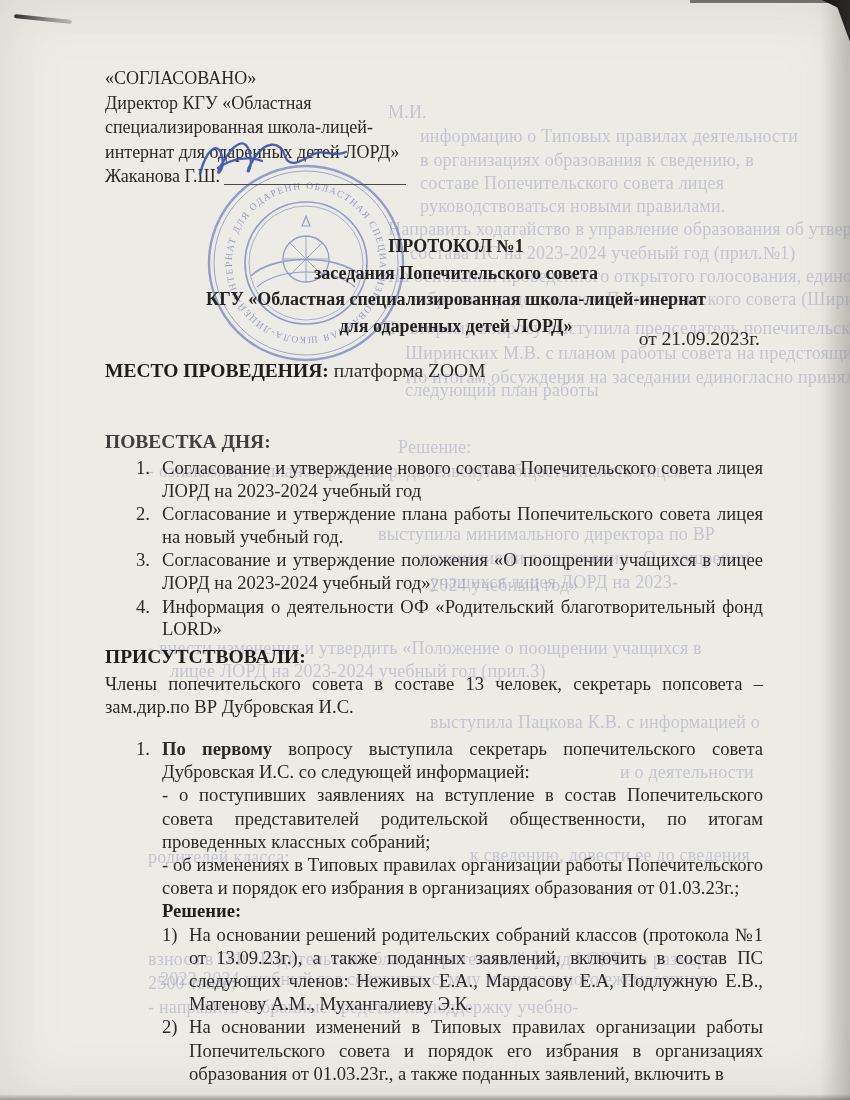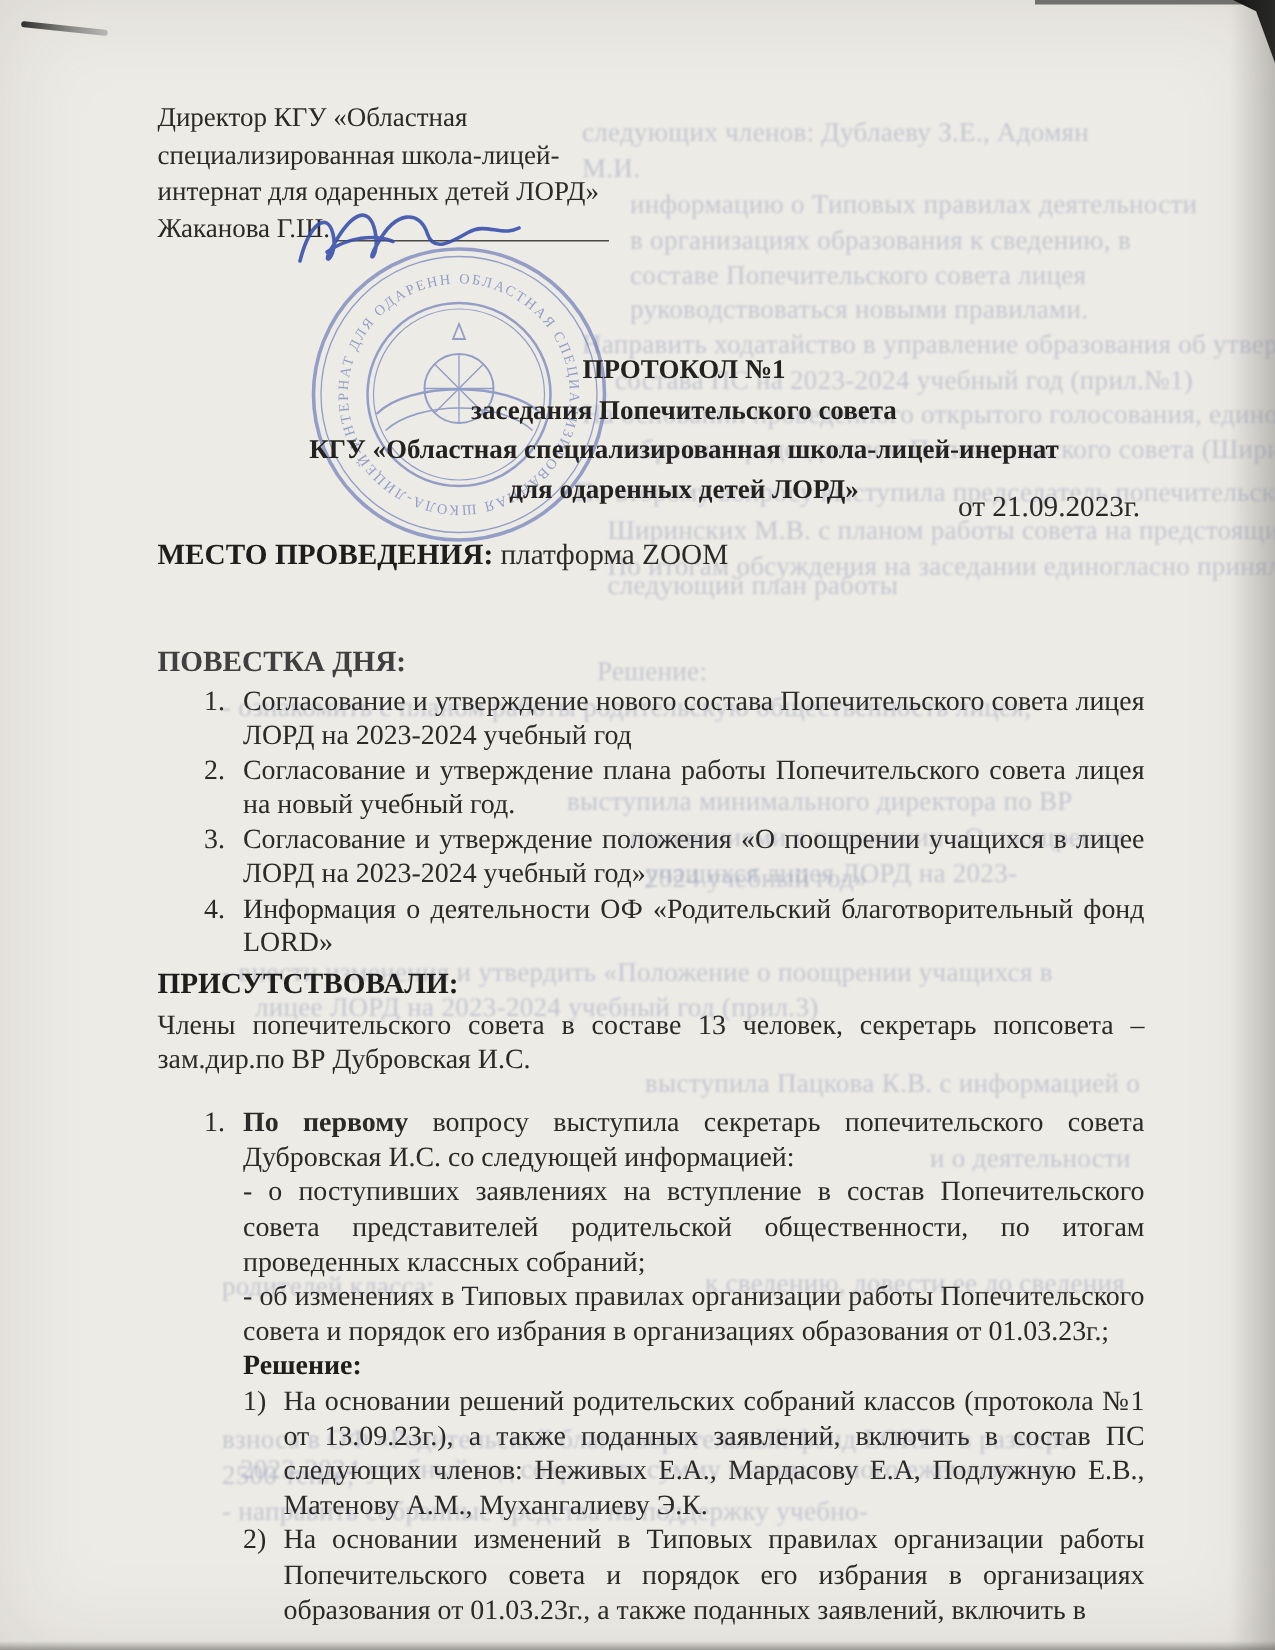--- a/index.html
+++ b/index.html
@@ -58,21 +58,20 @@
   .decision-list{position:relative;margin:0;padding:0;list-style:none;}
   .decision-li{position:relative;padding-left:84px;margin:0;}
   .decision-li .li-num{left:57px;}
 </style>
 </head>
 <body>
 
 <div class="page">
 
   <div class="bleed-layer">
-    <div class="bleed-line" style="left: 388px; top: 78px;">следующих членов: Дублаеву З.Е., Адомян</div>
       <div class="bleed-line" style="left: 388px; top: 102px;">М.И.</div>
       <div class="bleed-line" style="left: 420px; top: 126px;">информацию о Типовых правилах деятельности</div>
       <div class="bleed-line" style="left: 420px; top: 150px;">в организациях образования к сведению, в</div>
       <div class="bleed-line" style="left: 420px; top: 173px;">составе Попечительского совета лицея</div>
       <div class="bleed-line" style="left: 420px; top: 196px;">руководствоваться новыми правилами.</div>
       <div class="bleed-line" style="left: 388px; top: 219px;">Направить ходатайство в управление образования об утверждении</div>
       <div class="bleed-line" style="left: 410px; top: 243px;">состава ПС на 2023-2024 учебный год (прил.№1)</div>
       <div class="bleed-line" style="left: 388px; top: 266px;">На основании проведенного открытого голосования, единогласного</div>
       <div class="bleed-line" style="left: 410px; top: 289px;">избрания председателем Попечительского совета (Ширинских М.В.)</div>
       <div class="bleed-line" style="left: 383px; top: 318px;">По второму вопросу выступила председатель попечительского совета</div>
@@ -134,20 +133,21 @@
   <svg class="signature-svg" width="165" height="64" viewBox="0 0 165 64">
     <g stroke="#3b51ad" stroke-width="2.4" fill="none" stroke-linecap="round">
       <path d="M8,46 C14,22 26,12 30,28 C34,44 20,52 30,36 C42,14 54,8 58,26 C62,44 50,50 60,34 C72,12 88,12 93,28 C97,40 108,34 120,27 C132,20 142,30 154,24"></path>
       <path d="M26,40 C40,30 58,28 70,33"></path>
     </g>
   </svg>
 
   <div class="layer-main">
 
     <div class="approval">
+      <div>«СОГЛАСОВАНО»</div>
       <div>Директор КГУ «Областная</div>
       <div>специализированная школа-лицей-</div>
       <div>интернат для одаренных детей ЛОРД»</div>
       <div class="sig-name">
         <span>Жаканова Г.Ш.</span><span class="sig-line"></span>
       </div>
     </div>
 
     <div class="title-block">
       <div>ПРОТОКОЛ №1</div>

